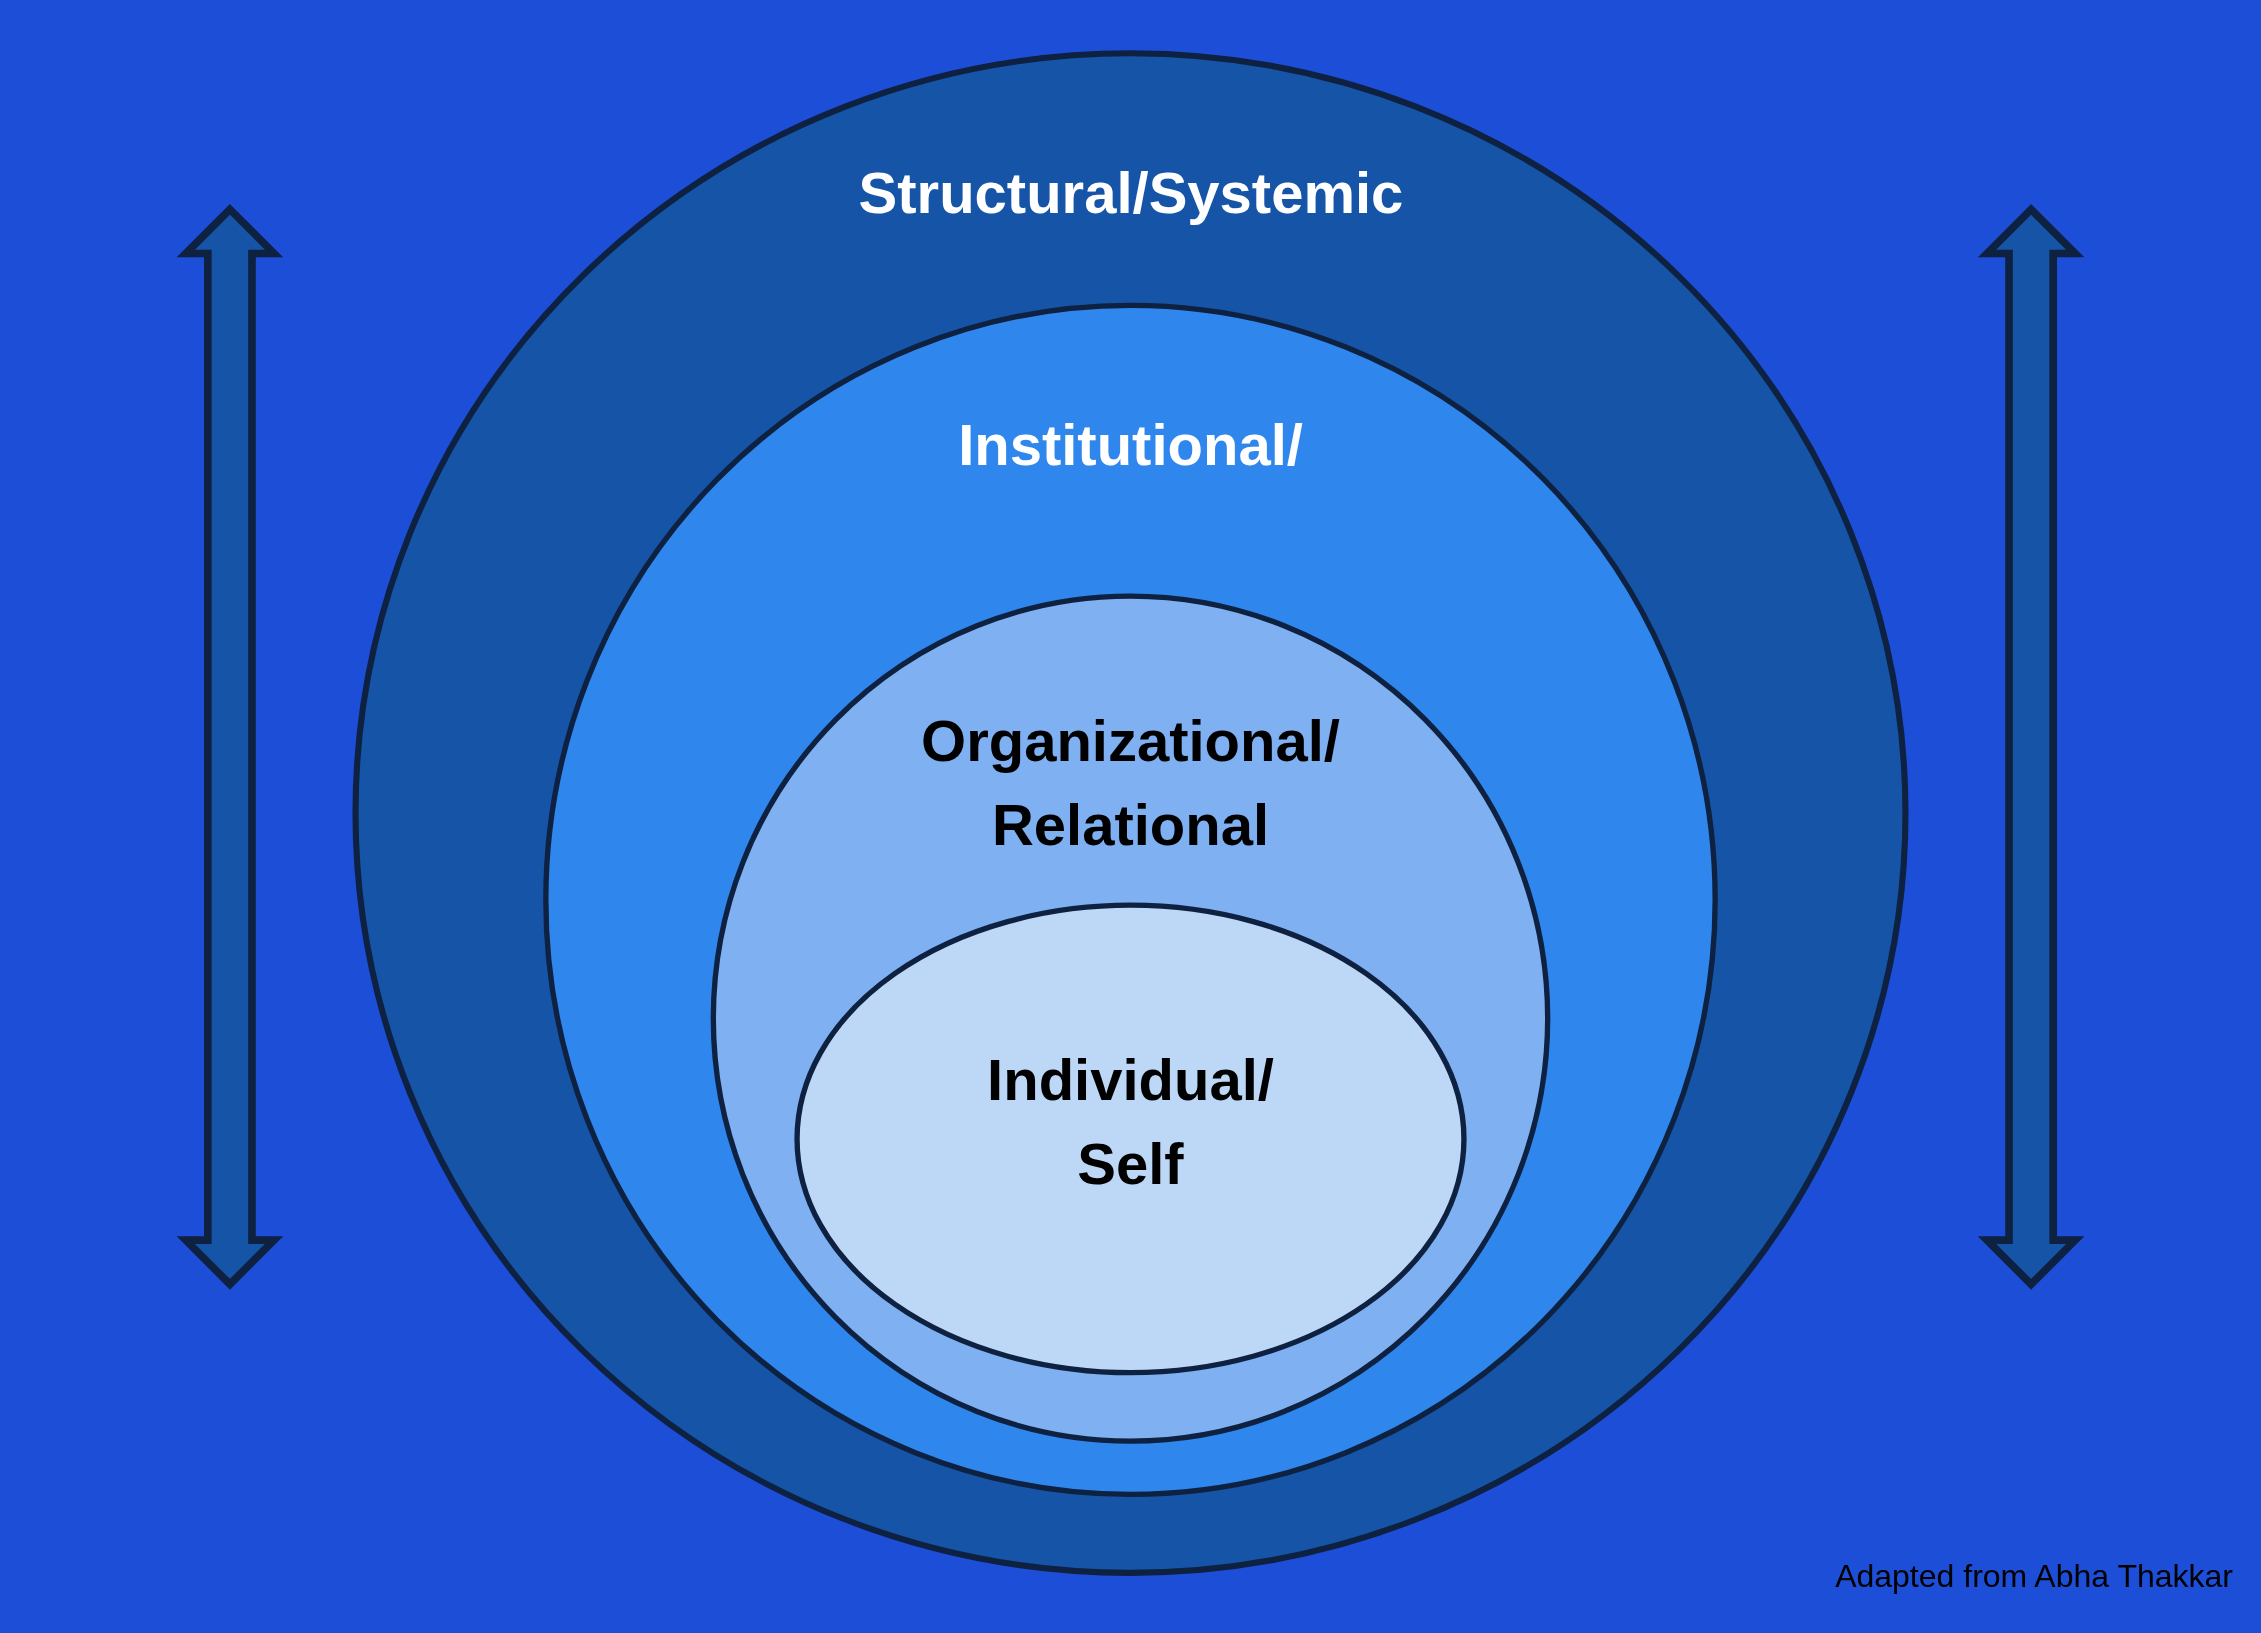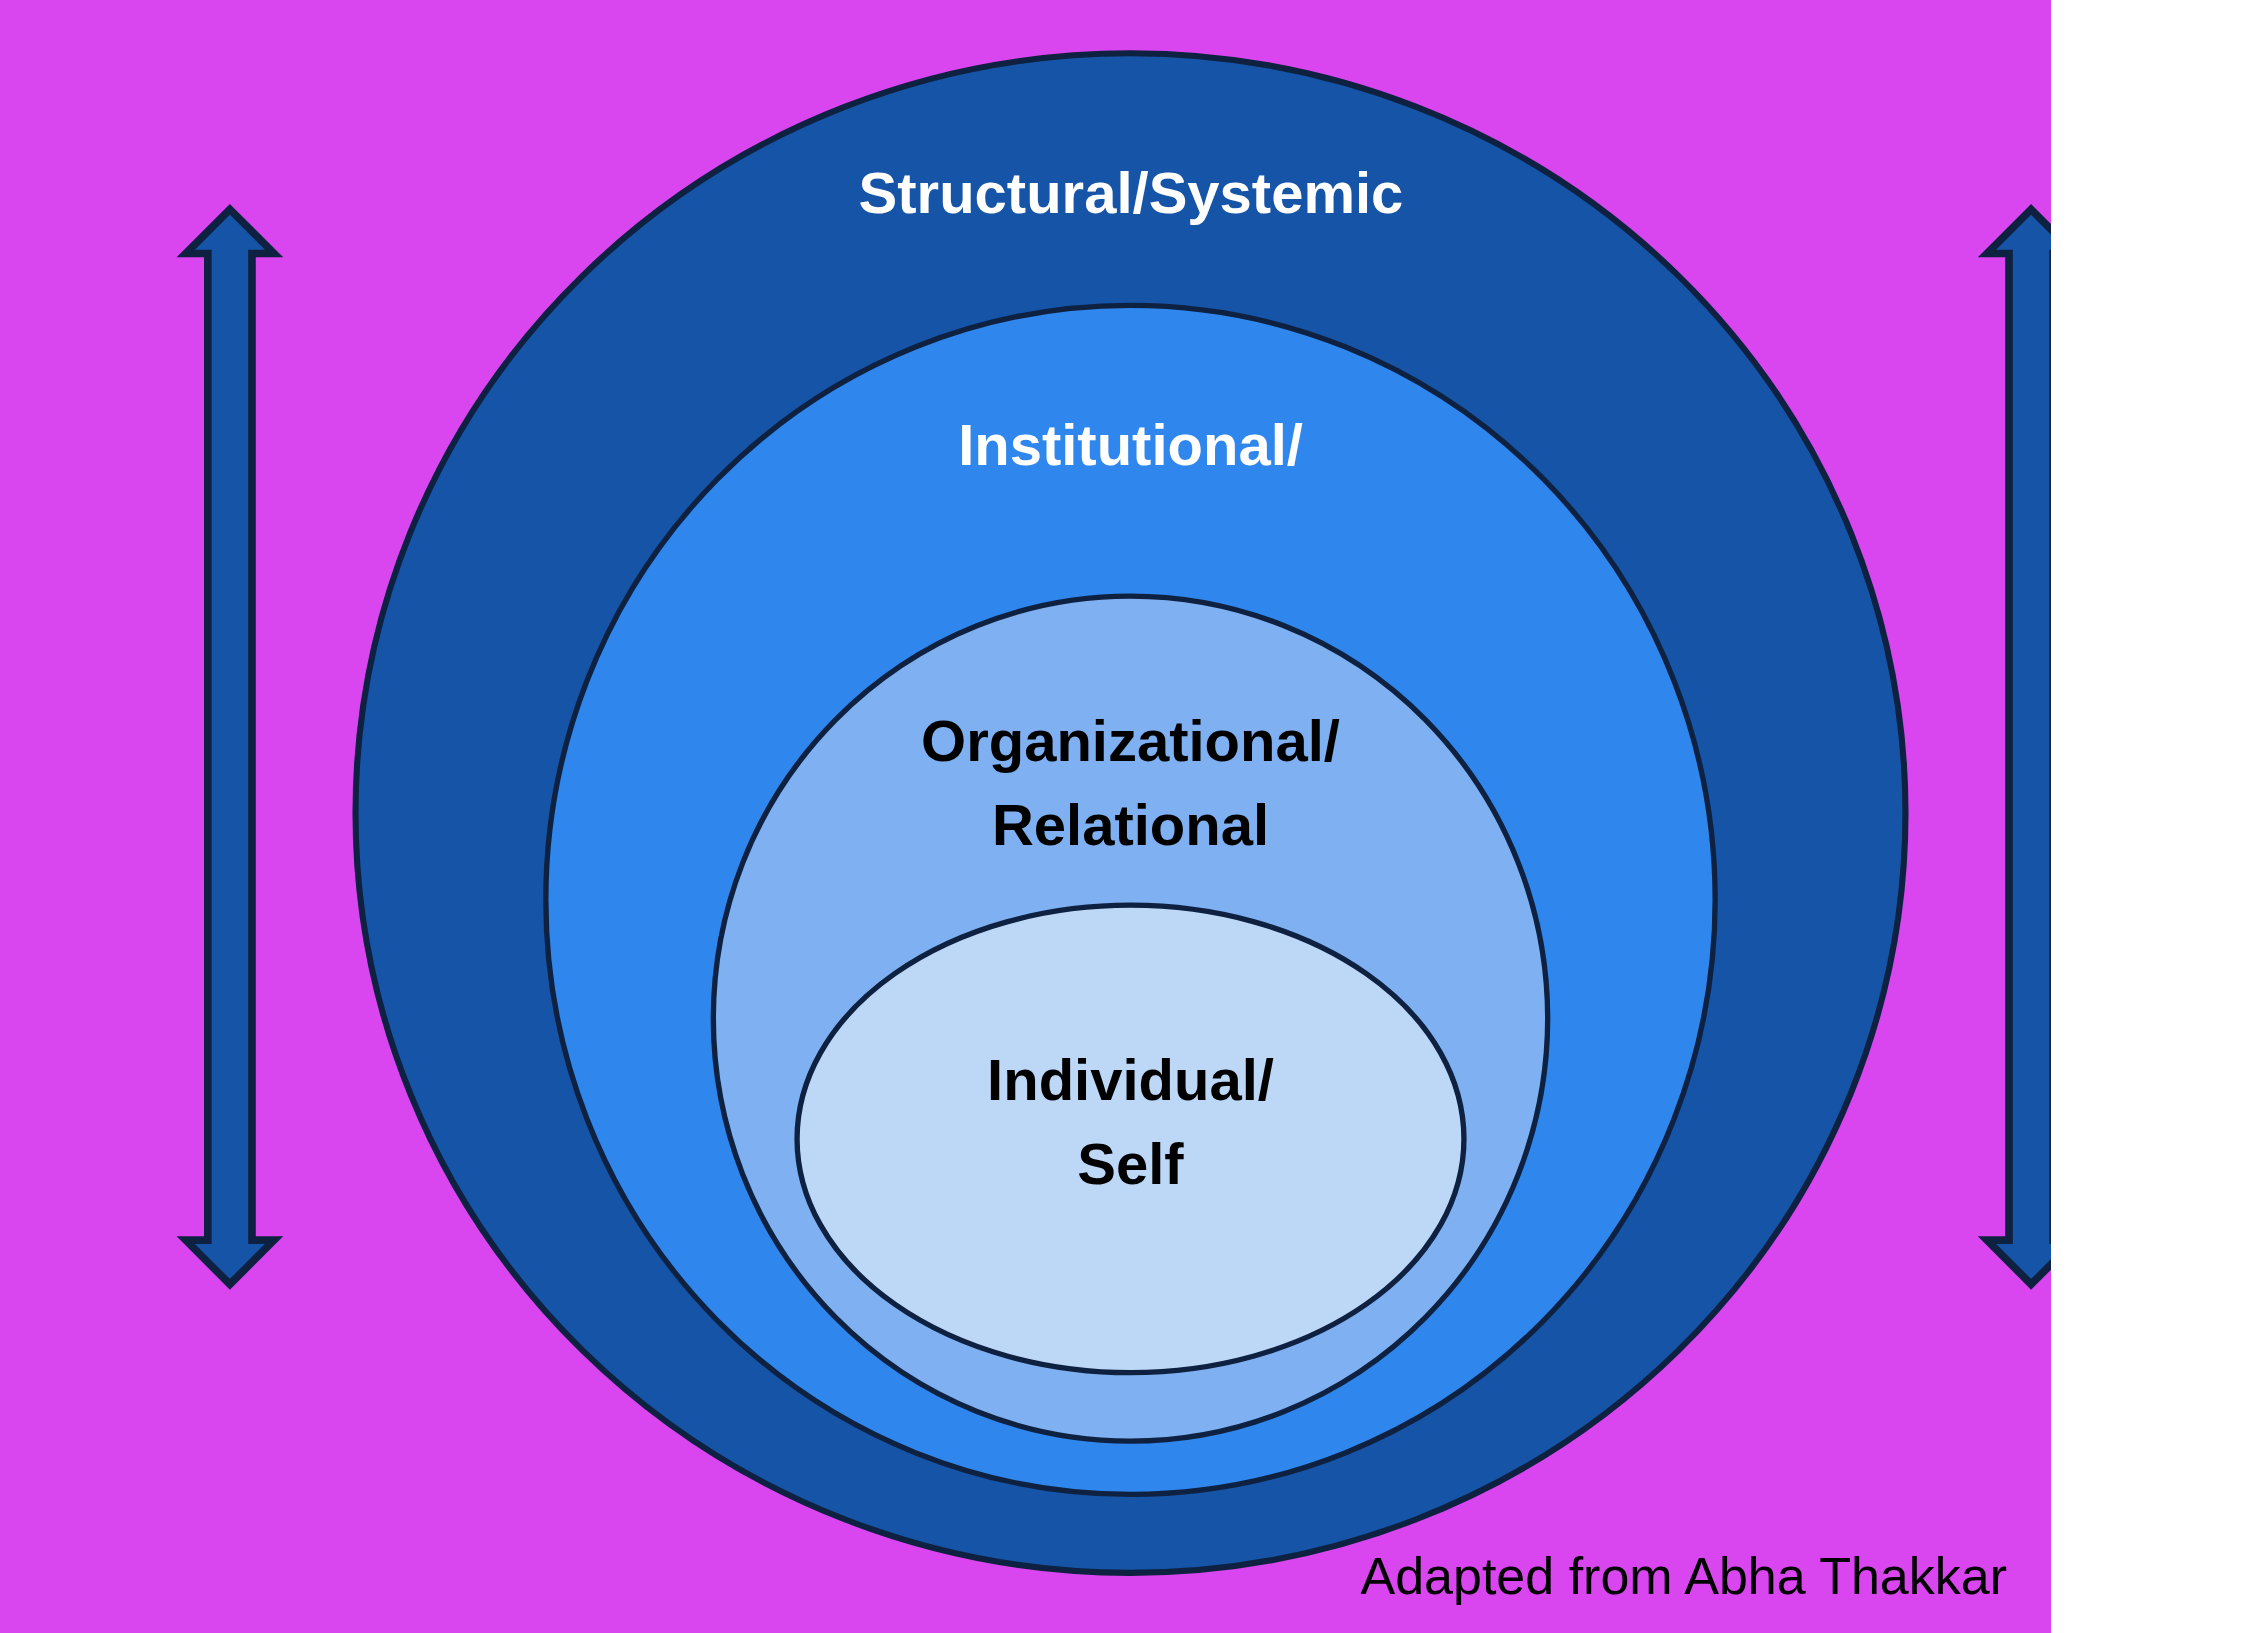--- a/index.html
+++ b/index.html
@@ -3,23 +3,23 @@
 <meta charset="utf-8">
 <style>
   html, body {
     margin: 0;
     padding: 0;
     background: #FFFFFF;
     font-family: "Liberation Sans", sans-serif;
   }
   .canvas {
     position: relative;
-    width: 2051px;
+    width: 2261px;
     height: 1633px;
-    background: #d946ef;
+    background: #1d4ed8;
     overflow: hidden;
   }
   .diagram-svg {
     position: absolute;
     left: 0;
     top: 0;
     width: 2261px;
     height: 1633px;
   }
   .ring-label {
@@ -31,23 +31,23 @@
     white-space: nowrap;
     letter-spacing: 0px;
   }
   .ring-label span { display: block; }
   .label-structural    { left: 598px;  top: 151px;  width: 1066px; }
   .label-institutional { left: 750px;  top: 403px;  width: 761px; }
   .label-interpersonal { left: 788px; top: 699px;  width: 685px;  }
   .label-individual    { left: 788px; top: 1038px; width: 685px;  }
   .credit {
     position: absolute;
-    right: 44px;
+    right: 28px;
     top: 1546px;
-    font-size: 52px;
+    font-size: 32px;
     line-height: 61px;
     color: #000000;
     white-space: nowrap;
     font-weight: normal;
   }
 </style>
 </head>
 <body>
 
 <div class="canvas">

